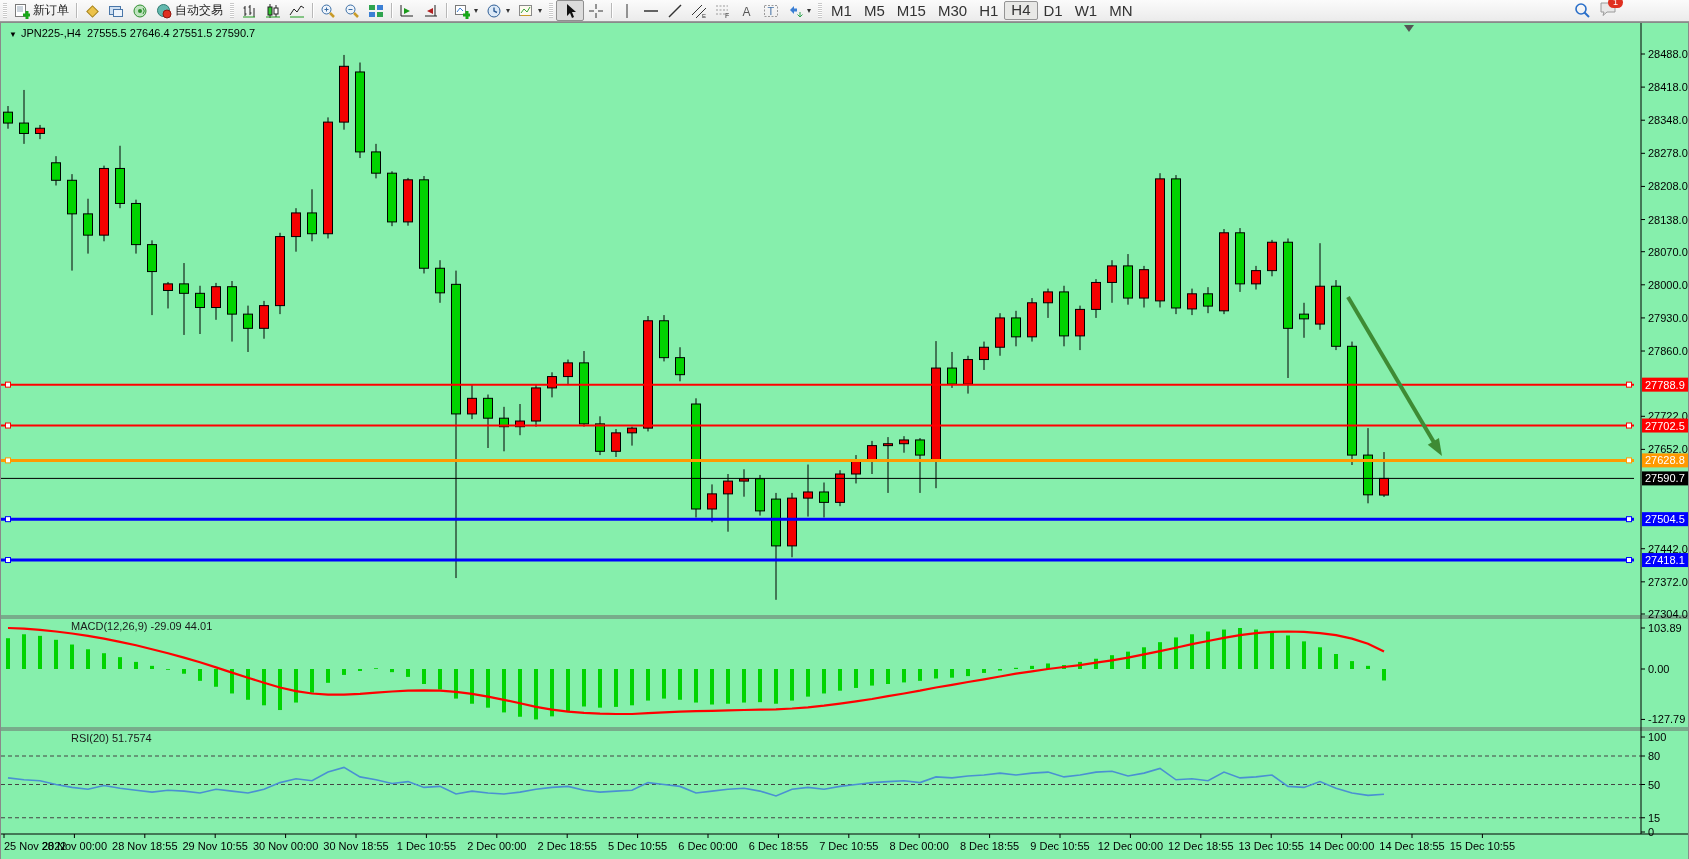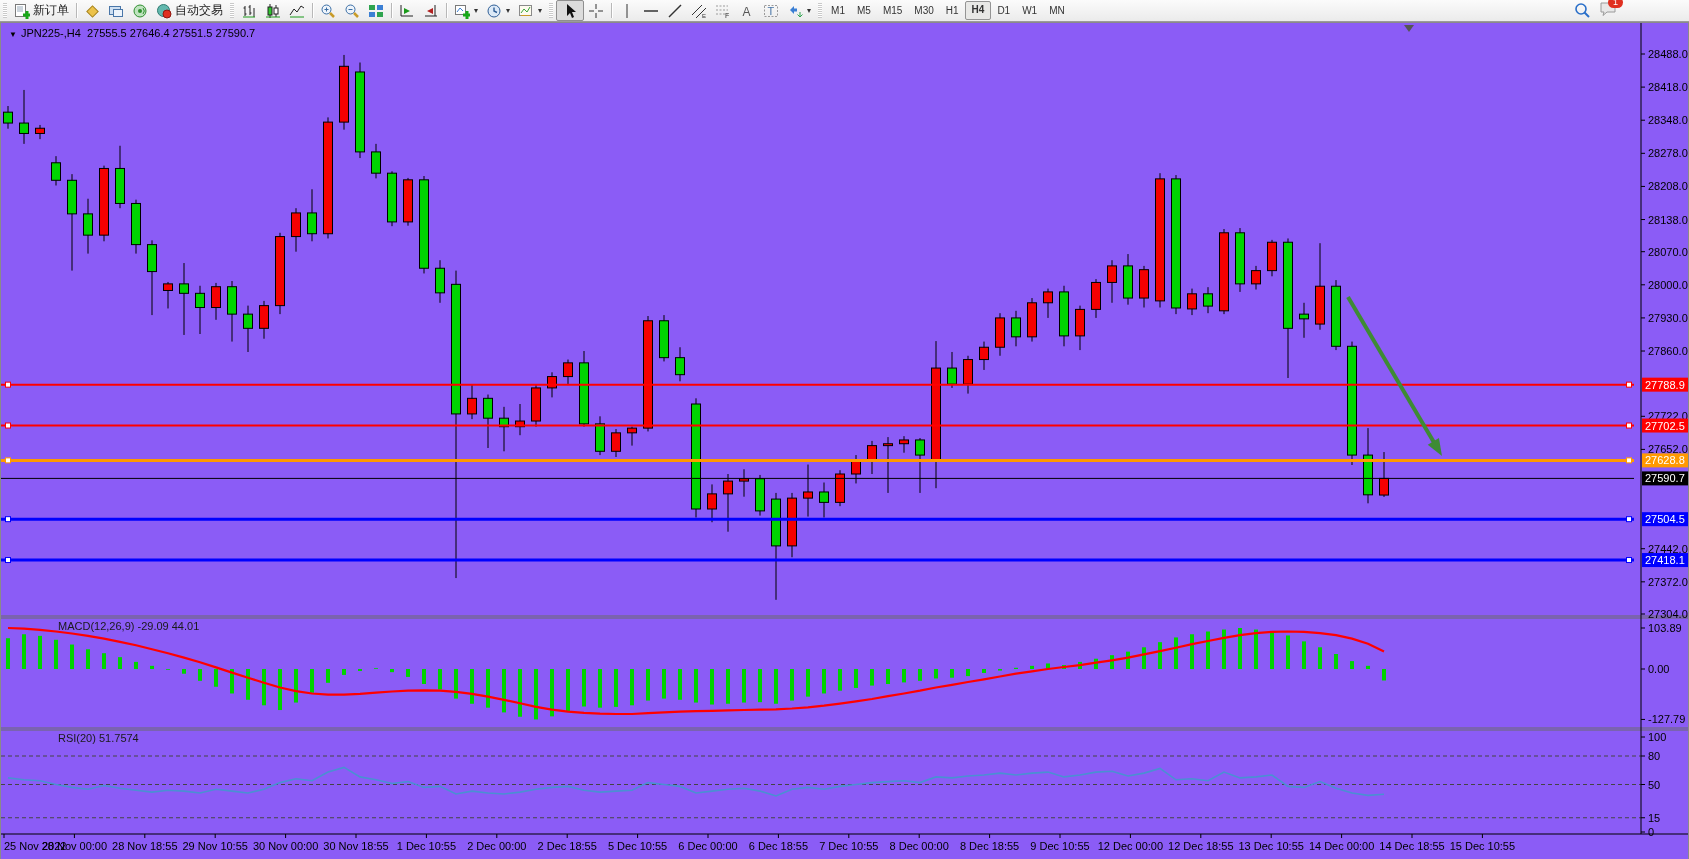--- a/index.html
+++ b/index.html
@@ -8,32 +8,32 @@
   
   .toolbar{position:absolute;left:0;top:0;width:1689px;height:21px;
     background:linear-gradient(#fbfbfb,#ebebeb);border-bottom:1px solid #9b9b9b;
     display:flex;align-items:center;font-size:12px;color:#222;}
   .tb-btn{display:flex;align-items:center;gap:3px;height:19px;padding:0 4px;cursor:default;}
   .tb-btn.pressed{background:#dcdcdc;border:1px solid #8f8f8f;border-radius:2px;padding:0 5px;}
   .tb-sep{width:1px;height:15px;background:#b8b8b8;box-shadow:1px 0 0 #fff;margin:0 3px;flex:none;}
   .tb-grip{width:4px;height:15px;margin:0 3px;flex:none;
     background:repeating-linear-gradient(#c9c9c9 0 1px,#fff 1px 2px);}
   .caret{font-size:8px;color:#333;margin-left:1px;}
-  .tf-btn{height:17px;line-height:17px;padding:0 6px;font-size:10px;color:#333;}
-  .tf-btn.active{background:#e8e8e6;border:1px solid #949494;border-radius:2px;line-height:15px;font-weight:bold;}
+  .tf-btn{height:17px;line-height:17px;padding:0 6px;font-size:15px;color:#333;}
+  .tf-btn.active{background:#e8e8e6;border:1px solid #949494;border-radius:2px;line-height:15px;}
   .tb-right{margin-left:auto;display:flex;align-items:center;padding-right:72px;gap:8px;}
   .badge{position:absolute;top:-4px;right:-6px;background:#e03020;color:#fff;font-size:9px;
     line-height:11px;min-width:11px;text-align:center;border-radius:6px;padding:0 2px;}
   .bubble-wrap{position:relative;}
   
   .chart-window{position:absolute;left:0;top:22px;width:1687px;height:836px;
-    background:#8b5cf6;border:1px solid #8a8a8a;}
+    background:#86efac;border:1px solid #8a8a8a;}
   .chart-title{position:absolute;left:8px;top:4px;font-size:11px;color:#000;z-index:5;}
   .chart-title .tri{font-size:8px;margin-right:4px;}
-  .ind-label{position:absolute;left:10px;font-size:11px;color:#1a1a1a;z-index:5;padding-left:47px;}
+  .ind-label{position:absolute;left:23px;font-size:11px;color:#1a1a1a;z-index:5;padding-left:47px;}
   #macd-label{top:597px;}
   #rsi-label{top:709px;}
   svg text{font-family:"Liberation Sans",sans-serif;}
   .icon{display:inline-block;line-height:0;}
 </style>
 </head>
 <body>
 
 <div class="toolbar">
   <div class="tb-grip"></div>

